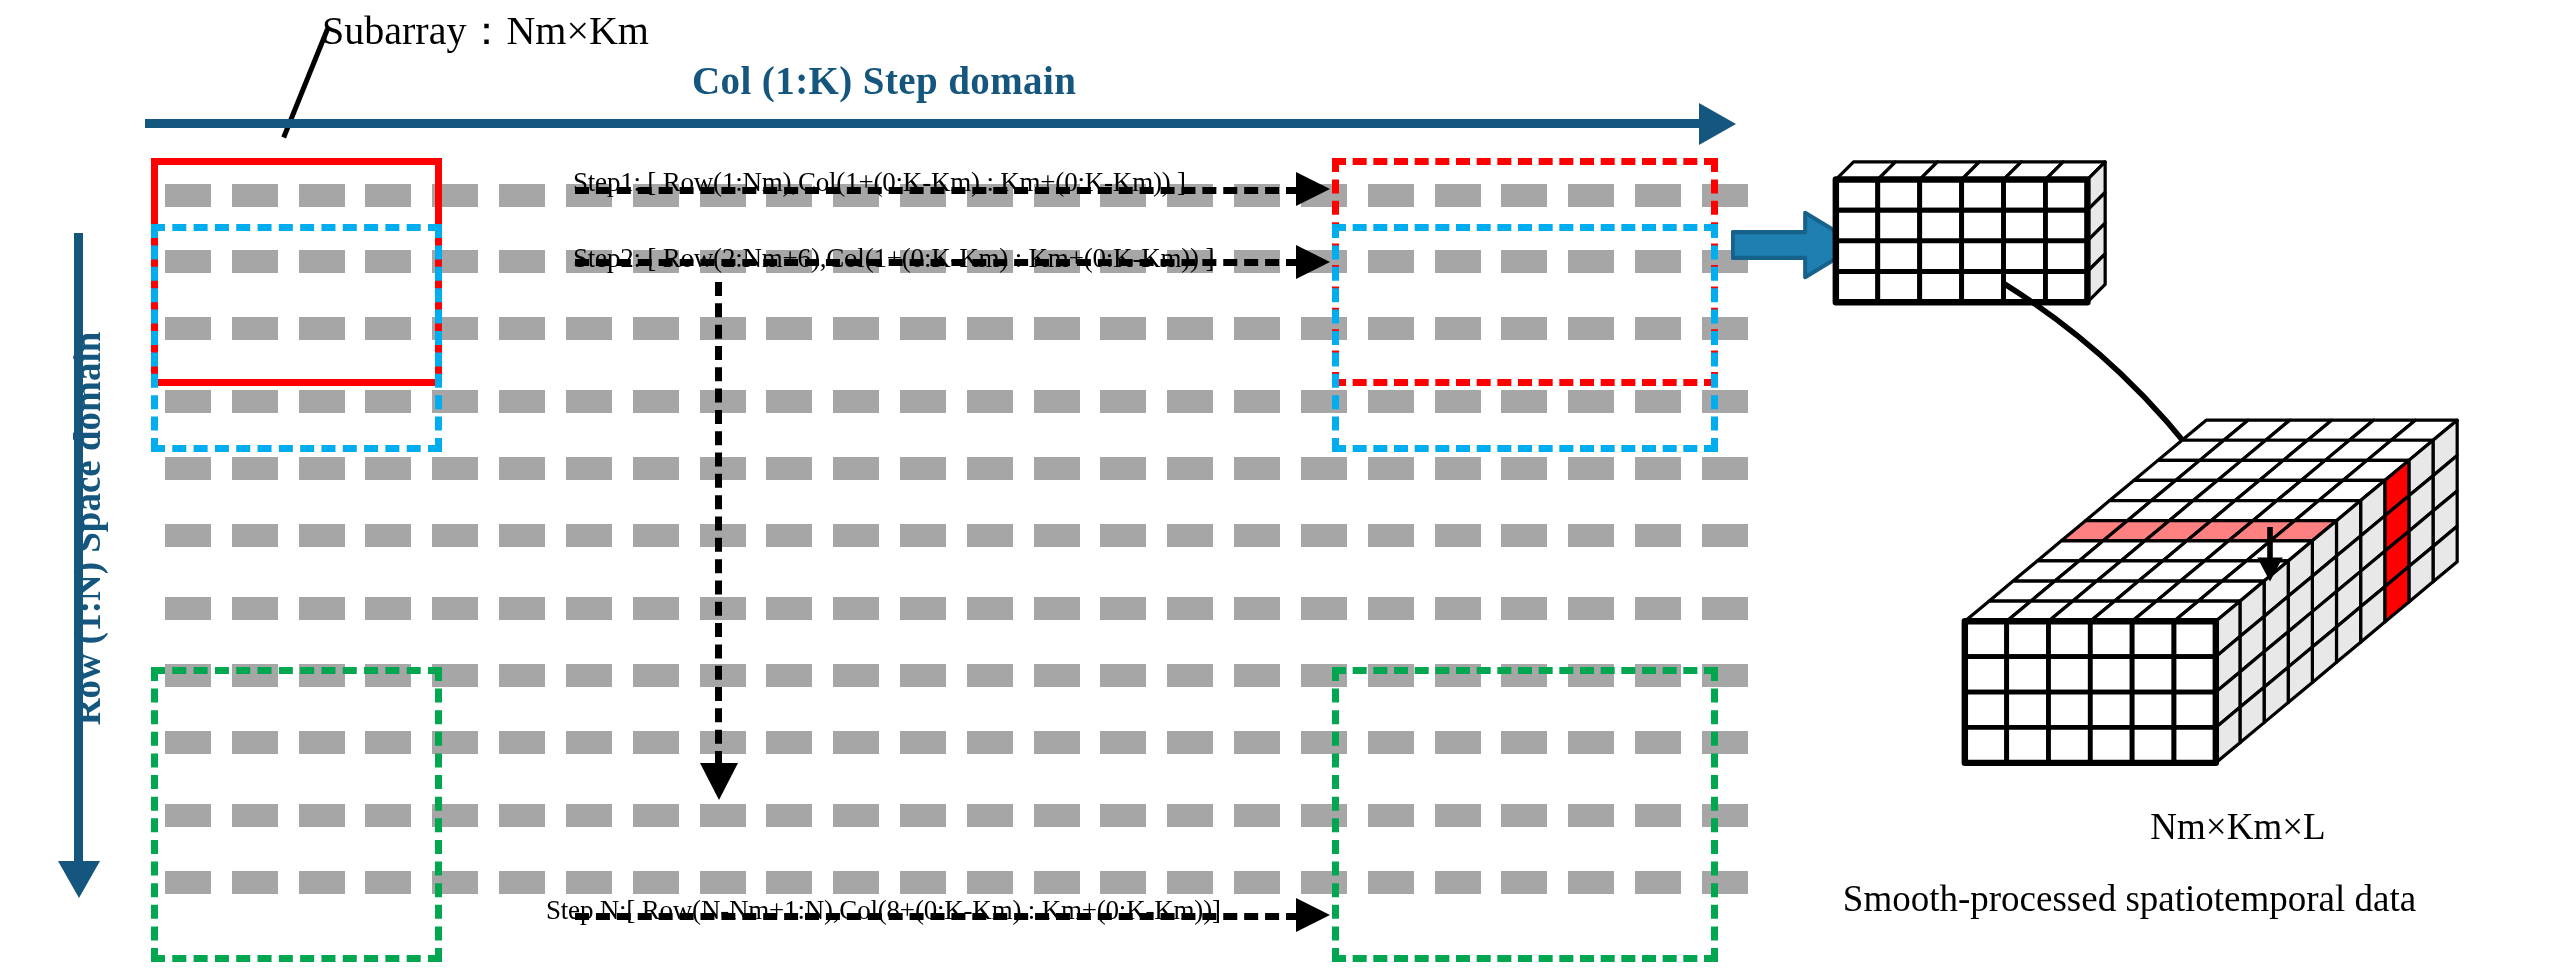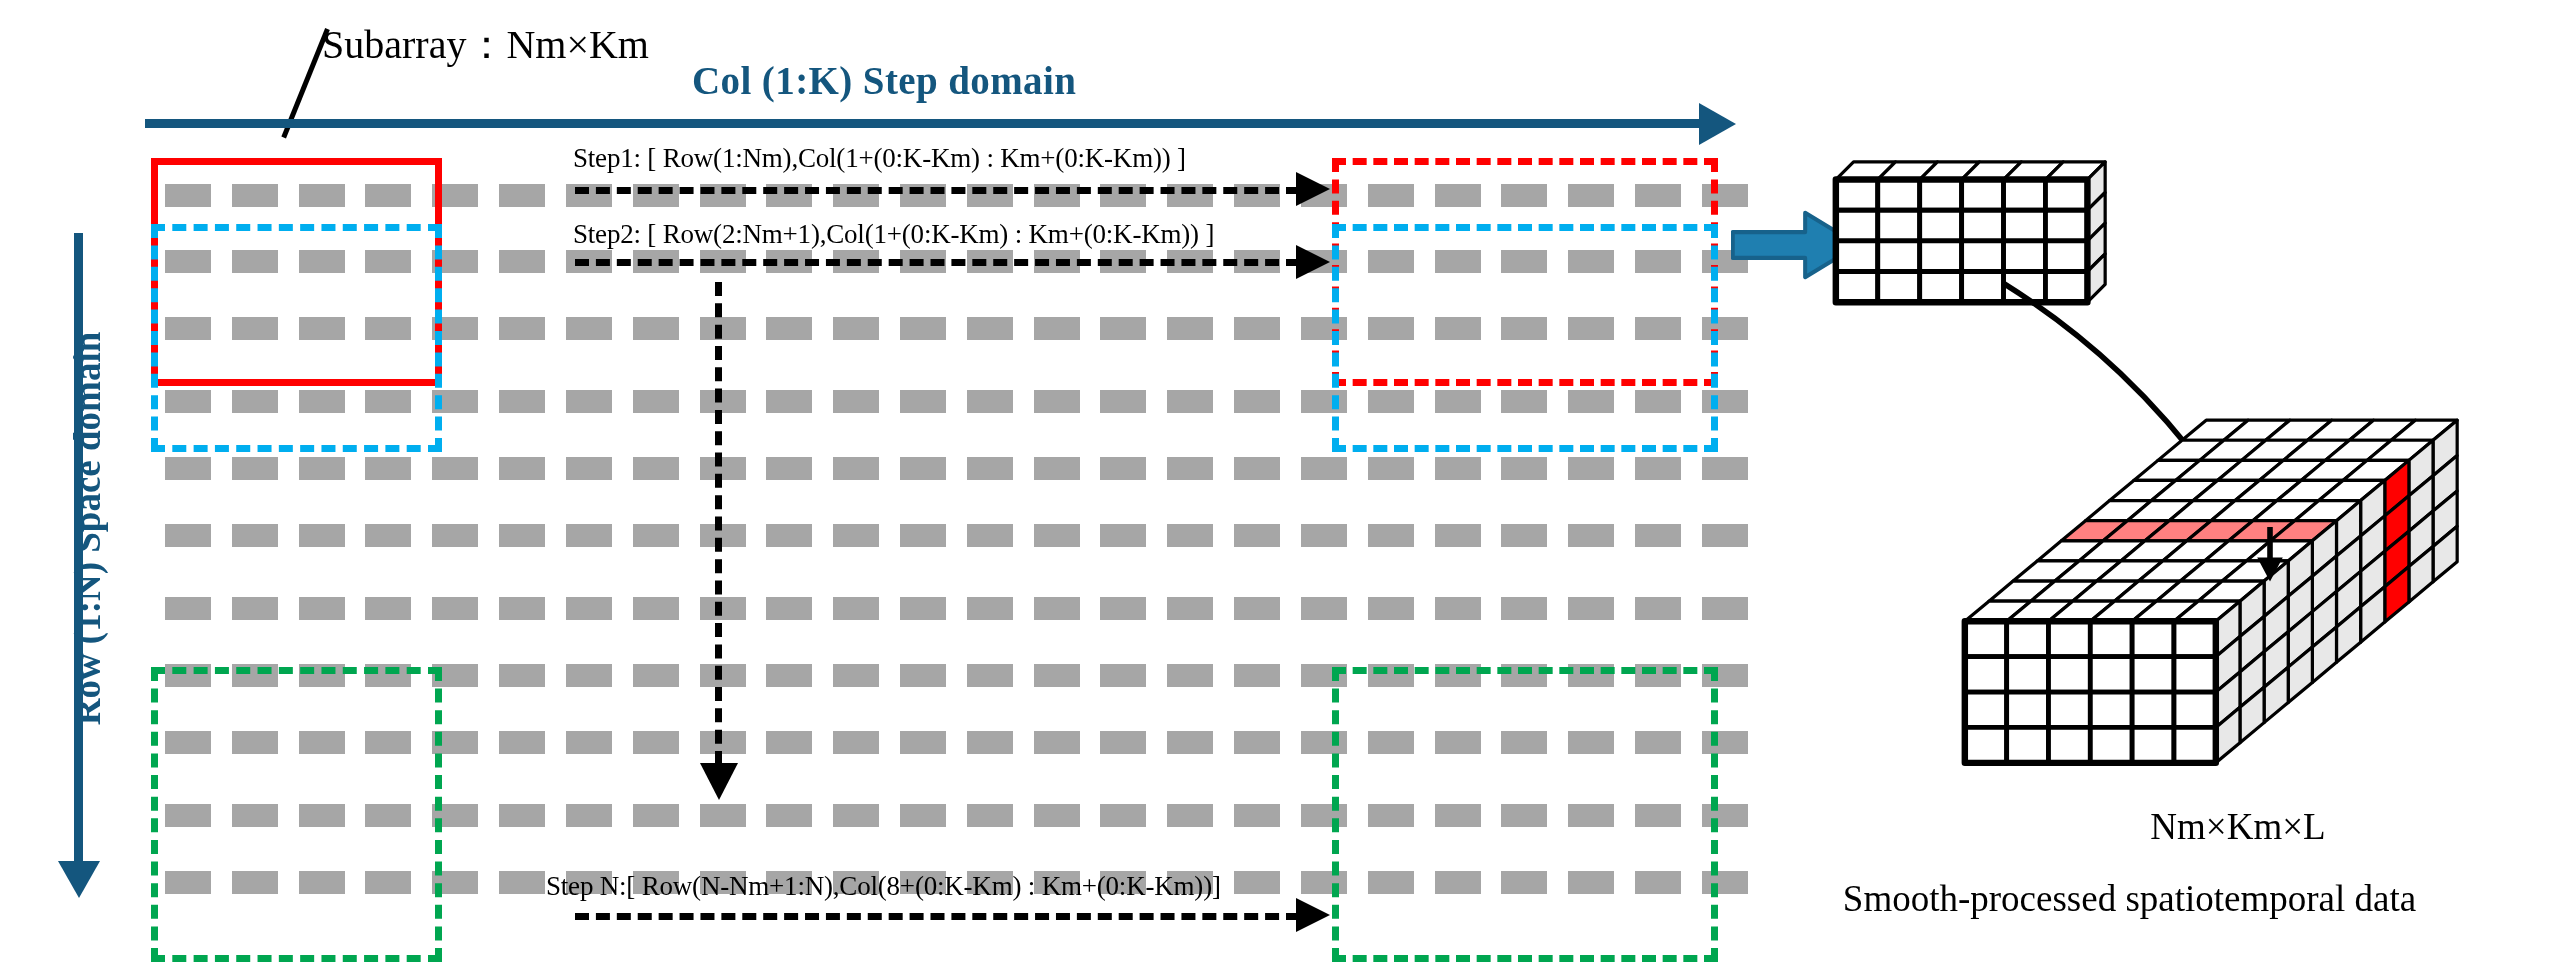--- a/index.html
+++ b/index.html
@@ -3,33 +3,33 @@
 <meta charset="utf-8">
 <style>
   html,body{margin:0;padding:0;background:#ffffff;}
   body{width:2576px;height:971px;position:relative;overflow:hidden;
        font-family:"Liberation Serif","DejaVu Serif",serif;}
 
   .abs{position:absolute;}
 
   
   .title-subarray{
-    left:322px; top:17px; font-size:40px; color:#000; white-space:nowrap;
+    left:322px; top:3px; font-size:40px; color:#000; white-space:nowrap;
   }
   .lbl-col{
     left:692px; top:58px; font-size:39px; font-weight:bold; color:#14567E;
     white-space:nowrap; letter-spacing:0.4px;
   }
   .lbl-row{
     left:-235px; top:507px; width:644px; font-size:37px; font-weight:bold;
     color:#14567E; white-space:nowrap; transform:rotate(-90deg);
     transform-origin:center center; text-align:center;
   }
   .steptxt{
-    font-size:27px; color:#000; white-space:nowrap; letter-spacing:-0.2px;
+    font-size:27px; color:#000; white-space:nowrap; letter-spacing:-0.2px;margin-top:24px;
   }
   .cube-cap{
     font-size:37px; color:#000; white-space:nowrap; text-align:center;
   }
 
   
   .axis-h-line{left:145px; top:119px; width:1574px; height:8.9px; background:#14567E;}
   .axis-h-head{
     left:1699px; top:103px; width:0;height:0;
     border-top:21px solid transparent; border-bottom:21px solid transparent;
@@ -360,21 +360,21 @@
     <div class="box red-dash" style="left: 1332px; top: 158px; width: 386px; height: 228px;"></div>
     <div class="box cyan-dash" style="left: 1332px; top: 224px; width: 386px; height: 228px;"></div>
     <div class="box green-dash" style="left: 151px; top: 667px; width: 291px; height: 295px;"></div>
     <div class="box green-dash" style="left: 1332px; top: 667px; width: 386px; height: 295px;"></div>
   </div>
 
 <div class="abs steptxt" style="left:573px;top:143px;">Step1: [ Row(1:Nm),Col(1+(0:K-Km) : Km+(0:K-Km)) ]</div>
 <div class="abs sline" style="left:575px;top:187px;width:725px;"></div>
 <div class="abs shead" style="left:1296px;top:172px;"></div>
 
-<div class="abs steptxt" style="left:573px;top:219px;">Step2: [ Row(2:Nm+1),Col(1+(0:K-Km) : Km+(0:K-Km)) ]</div>
+<div class="abs steptxt" style="left:573px;top:219px;">Step2: [ Row(2:Nm+6),Col(1+(0:K-Km) : Km+(0:K-Km)) ]</div>
 <div class="abs sline" style="left:575px;top:259px;width:725px;"></div>
 <div class="abs shead" style="left:1296px;top:245px;"></div>
 
 <div class="abs steptxt" style="left:546px;top:871px;">Step N:[ Row(N-Nm+1:N),Col(8+(0:K-Km) : Km+(0:K-Km))]</div>
 <div class="abs sline" style="left:575px;top:913px;width:725px;"></div>
 <div class="abs shead" style="left:1296px;top:898px;"></div>
 
 <div class="abs vline" style="left:715px;top:282px;height:483px;"></div>
 <div class="abs vhead" style="left:700px;top:763px;"></div>
 

